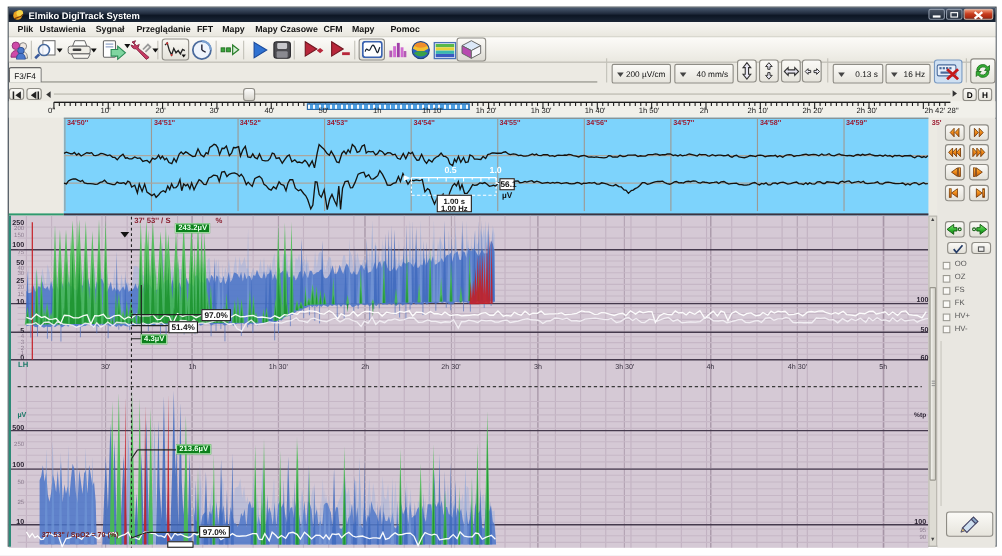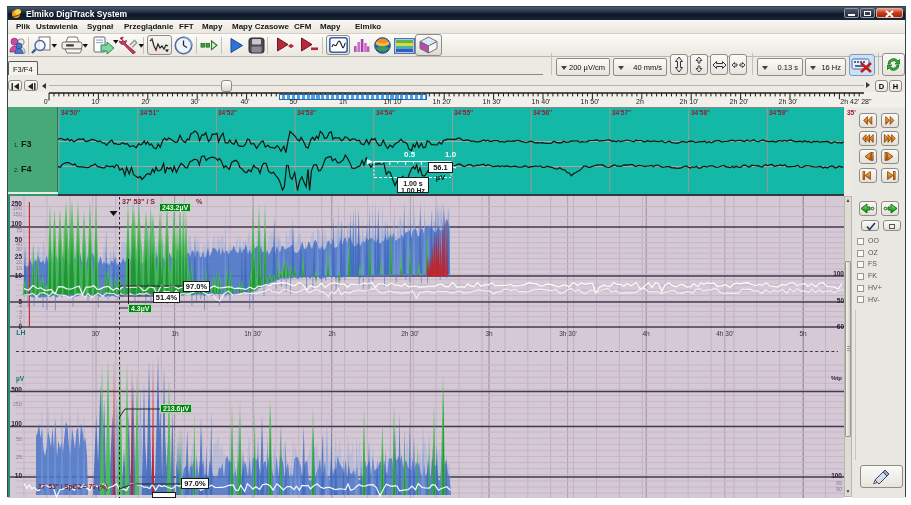--- a/index.html
+++ b/index.html
@@ -13,21 +13,21 @@
 #menu span { position:absolute; top:2px; font-weight:bold; }
 #tools { position:absolute; left:0; top:27px; width:897px; height:23px; background:linear-gradient(180deg,#fcfbf8,#eae8e0); border-bottom:1px solid #b9b7ae; }
 .sep { position:absolute; top:3px; width:1px; height:17px; background:#c3c1b8; }
 .tbord { position:absolute; border:1px solid #8e8c85; border-radius:3px; background:linear-gradient(180deg,#f8f7f2,#e4e2da); }
 .pbtn { position:absolute; border:1px solid #8e8c85; border-radius:3px; background:linear-gradient(180deg,#fbfaf7,#e6e4dc); }
 .dd { position:absolute; top:51px; height:18px; border:1px solid #8e8c85; border-radius:2px; background:linear-gradient(180deg,#fbfaf7,#e6e4dc); font-size:7.5px; color:#111; }
 .dd .ar { position:absolute; left:4px; top:7px; width:0; height:0; border-left:3px solid transparent; border-right:3px solid transparent; border-top:4px solid #444; }
 .dd .tx { position:absolute; right:4px; top:4px; }
 .tlab { position:absolute; top:6px; font-size:7px; color:#1a1a1a; transform:translateX(-50%); white-space:nowrap; }
 .rlab { position:absolute; font-size:6.5px; color:#9c1a30; white-space:nowrap; font-weight:bold; z-index:3; }
-#eeg { position:absolute; left:50px; top:100px; width:786px; height:91px; background:#14b8a6; border-top:1px solid #8a867f; border-bottom:1px solid #8a867f; }
+#eeg { position:absolute; left:50px; top:100px; width:786px; height:91px; background:#7dd3fc; border-top:1px solid #8a867f; border-bottom:1px solid #8a867f; }
 #gbox { position:absolute; left:0px; top:100px; width:50px; height:85px; background:#47a878; border-right:1px solid #2c7a52; z-index:2; }
 #plots { position:absolute; left:0px; top:189px; width:836px; height:302px; background:#d5c9d5; }
 #sidebar { position:absolute; left:844px; top:101px; width:53px; height:390px; background:#e9e7e1; }
 .obtn { position:absolute; width:18px; height:15px; border:1px solid #8e8c85; border-radius:3px; background:linear-gradient(180deg,#fbfaf7,#e2e0d8); }
 .cb { position:absolute; width:7px; height:7px; border:1px solid #9a9890; background:#fbfaf7; }
 .cblab { position:absolute; font-size:7px; color:#555; }
 .wtip { position:absolute; background:#fff; border:1px solid #1a1a1a; color:#111; font-weight:bold; font-size:7.5px; text-align:center; z-index:6; }
 .gtip { position:absolute; background:#0c801c; border:1px solid #a8e0a8; color:#eaffea; font-weight:bold; font-size:7px; padding:0px 2px; z-index:6; white-space:nowrap; }
 .ylab { position:absolute; font-size:6.5px; color:#2c2433; font-weight:bold; transform:translateY(-50%); text-align:right; width:14px; z-index:3; }
 .ylab2 { position:absolute; font-size:5.5px; color:#8d7d90; transform:translateY(-50%); text-align:right; width:14px; z-index:3; }
@@ -58,21 +58,21 @@
     <div id="menu">
       <span style="left:8px">Plik</span>
       <span style="left:28px">Ustawienia</span>
       <span style="left:79px">Sygnał</span>
       <span style="left:116px">Przeglądanie</span>
       <span style="left:171px">FFT</span>
       <span style="left:194px">Mapy</span>
       <span style="left:224px">Mapy Czasowe</span>
       <span style="left:286px">CFM</span>
       <span style="left:312px">Mapy</span>
-      <span style="left:347px">Elmiko</span>
+      <span style="left:347px">Pomoc</span>
     </div>
     <div id="tools">
       <div class="sep" style="left:20px"></div>
       <div class="sep" style="left:135px"></div>
       <div class="sep" style="left:188px"></div>
       <div class="sep" style="left:213px"></div>
       <div class="sep" style="left:259px"></div>
       <div class="sep" style="left:314px"></div>
       <svg class="a" style="left:1px;top:3px" width="20" height="17" viewBox="0 0 20 17">
 <circle cx="12" cy="5" r="3.2" fill="#efe7e0" stroke="#777" stroke-width=".8"></circle>
@@ -429,26 +429,20 @@
       <div class="tlab" style="left:434px">1h 20'</div>
       <div class="tlab" style="left:484px">1h 30'</div>
       <div class="tlab" style="left:533px">1h 40'</div>
       <div class="tlab" style="left:582px">1h 50'</div>
       <div class="tlab" style="left:632px">2h</div>
       <div class="tlab" style="left:681px">2h 10'</div>
       <div class="tlab" style="left:731px">2h 20'</div>
       <div class="tlab" style="left:780px">2h 30'</div>
       <div class="tlab" style="left:848px">2h 42' 28''</div>
 </div>
-<div id="gbox">
-<div class="a" style="left:6px;top:35px;font-size:5.5px;color:#123">1.</div>
-<div class="a" style="left:13px;top:32px;font-size:9px;font-weight:bold;color:#0c1c12">F3</div>
-<div class="a" style="left:6px;top:60px;font-size:5.5px;color:#123">2.</div>
-<div class="a" style="left:13px;top:57px;font-size:9px;font-weight:bold;color:#0c1c12">F4</div>
-</div>
 <div id="eeg">
       <svg style="left:0;top:0" width="786" height="84">
         <line x1="1.0" y1="0" x2="1.0" y2="84" stroke="#9d9992" stroke-width="1"></line>
         <line x1="79.7" y1="0" x2="79.7" y2="84" stroke="#9d9992" stroke-width="1"></line>
         <line x1="158.4" y1="0" x2="158.4" y2="84" stroke="#9d9992" stroke-width="1"></line>
         <line x1="237.1" y1="0" x2="237.1" y2="84" stroke="#9d9992" stroke-width="1"></line>
         <line x1="315.8" y1="0" x2="315.8" y2="84" stroke="#9d9992" stroke-width="1"></line>
         <line x1="394.5" y1="0" x2="394.5" y2="84" stroke="#9d9992" stroke-width="1"></line>
         <line x1="473.2" y1="0" x2="473.2" y2="84" stroke="#9d9992" stroke-width="1"></line>
         <line x1="551.9" y1="0" x2="551.9" y2="84" stroke="#9d9992" stroke-width="1"></line>
@@ -487,21 +481,21 @@
     <div class="rlab" style="left:210px;top:102px">34'52''</div>
     <div class="rlab" style="left:289px;top:102px">34'53''</div>
     <div class="rlab" style="left:368px;top:102px">34'54''</div>
     <div class="rlab" style="left:446px;top:102px">34'55''</div>
     <div class="rlab" style="left:525px;top:102px">34'56''</div>
     <div class="rlab" style="left:604px;top:102px">34'57''</div>
     <div class="rlab" style="left:683px;top:102px">34'58''</div>
     <div class="rlab" style="left:761px;top:102px">34'59''</div>
     <div class="rlab" style="left:839px;top:102px">35'</div>
 <div class="wtip" style="left:389px;top:170px;width:32px;height:16px;line-height:7px;padding-top:1.5px;font-size:7px">1.00 s<br>1.00 Hz</div>
-<div class="wtip" style="left:420px;top:155px;width:25px;height:11px;line-height:10px">56.1 µV</div>
+<div class="wtip" style="left:446px;top:155px;width:14px;height:11px;line-height:10px">56.1 µV</div>
 
 <div class="a" style="left:0px;top:187px;width:50px;height:2px;background:#2f9a6e"></div>
 <div class="a" style="left:50px;top:187px;width:786px;height:2px;background:#3a3440"></div>
 <div id="plots">
       <svg style="left:0;top:0" width="836" height="302">
 <line x1="16.0" y1="0" x2="16.0" y2="302" stroke="#c2b2c2" stroke-width="1"></line>
         <line x1="38.9" y1="0" x2="38.9" y2="302" stroke="#c2b2c2" stroke-width="1"></line>
         <line x1="61.8" y1="0" x2="61.8" y2="302" stroke="#c2b2c2" stroke-width="1"></line>
         <line x1="84.7" y1="0" x2="84.7" y2="302" stroke="#c2b2c2" stroke-width="1"></line>
         <line x1="107.6" y1="0" x2="107.6" y2="302" stroke="#c2b2c2" stroke-width="1"></line>

